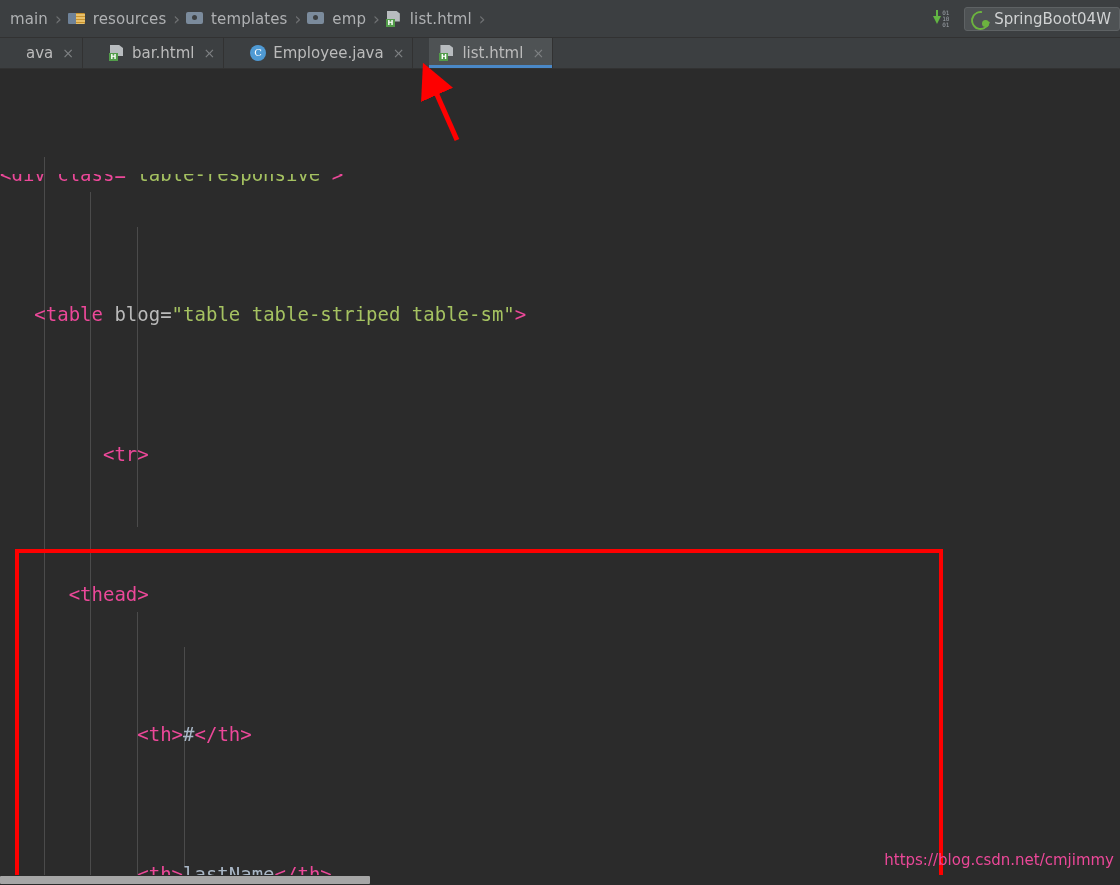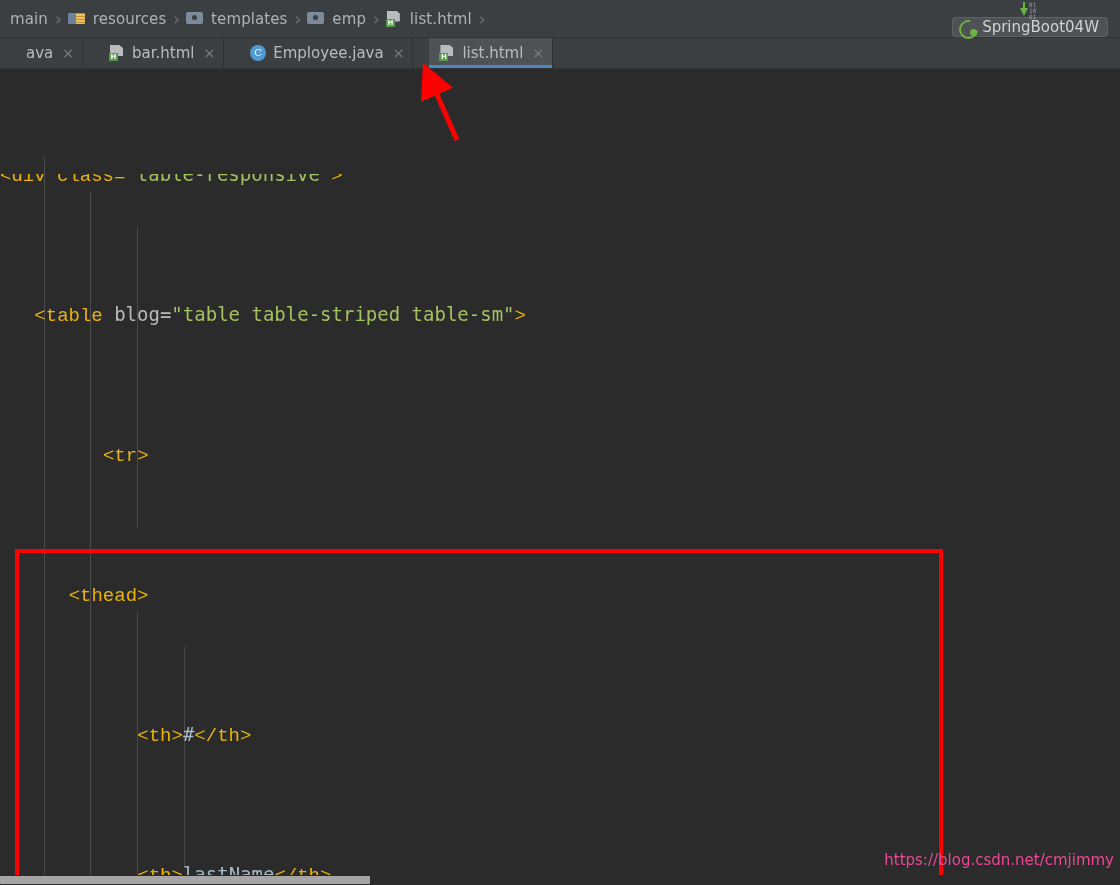--- a/index.html
+++ b/index.html
@@ -69,22 +69,22 @@
     font-family:"DejaVu Sans", sans-serif; font-weight:bold;
   }
   
   .ico-class {
     width:16px;height:16px;border-radius:50%;background:#4f9ad4;color:#fff;
     font-size:10px;line-height:16px;text-align:center;flex:0 0 auto;display:inline-block;
     font-family:"DejaVu Serif", serif;
   }
 
   #breadcrumb-right {
-    position:absolute; right:12px; top:0; height:100%;
-    display:flex; align-items:center; gap:8px; padding-right:0px;flex-direction:column;
+    position:absolute; right:0; top:0; height:100%;
+    display:flex; align-items:center; gap:8px; padding-right:0px;
   }
   .dl-icon { width:26px; height:22px; position:relative; }
   .dl-arrow {
     position:absolute; left:3px; top:2px; width:0;height:0;
     border-left:4px solid transparent;border-right:4px solid transparent;
     border-top:8px solid #62b543; top:8px;
   }
   .dl-arrow-stem{ position:absolute; left:6px; top:2px; width:2px;height:9px;background:#62b543;}
   .dl-bits{position:absolute;left:12px;top:2px;color:#9aa0a6;font-size:6px;line-height:6px;font-family:"DejaVu Sans Mono",monospace;}
   .run-config {
@@ -139,21 +139,21 @@
     line-height:35px;
     color:#a9b7c6;
     white-space:pre;
     padding-top:0px;
   }
   .ln { height:35px; }
   
   .guide { position:absolute; width:1px; background:#4b4b4b; }
 
   
-  .tag      { color:#eab308;font-family:Liberation Mono, monospace; }
+  .tag      { color:#ec4899; }
   .attr     { color:#bababa; }
   .val      { color:#a5c261; }
   .txt      { color:#a9b7c6; }
 
   
   #red-box {
     position:absolute;
     left:15px; top:480px; width:928px; height:392px;
     border:4px solid #fe0000;
     pointer-events:none;

